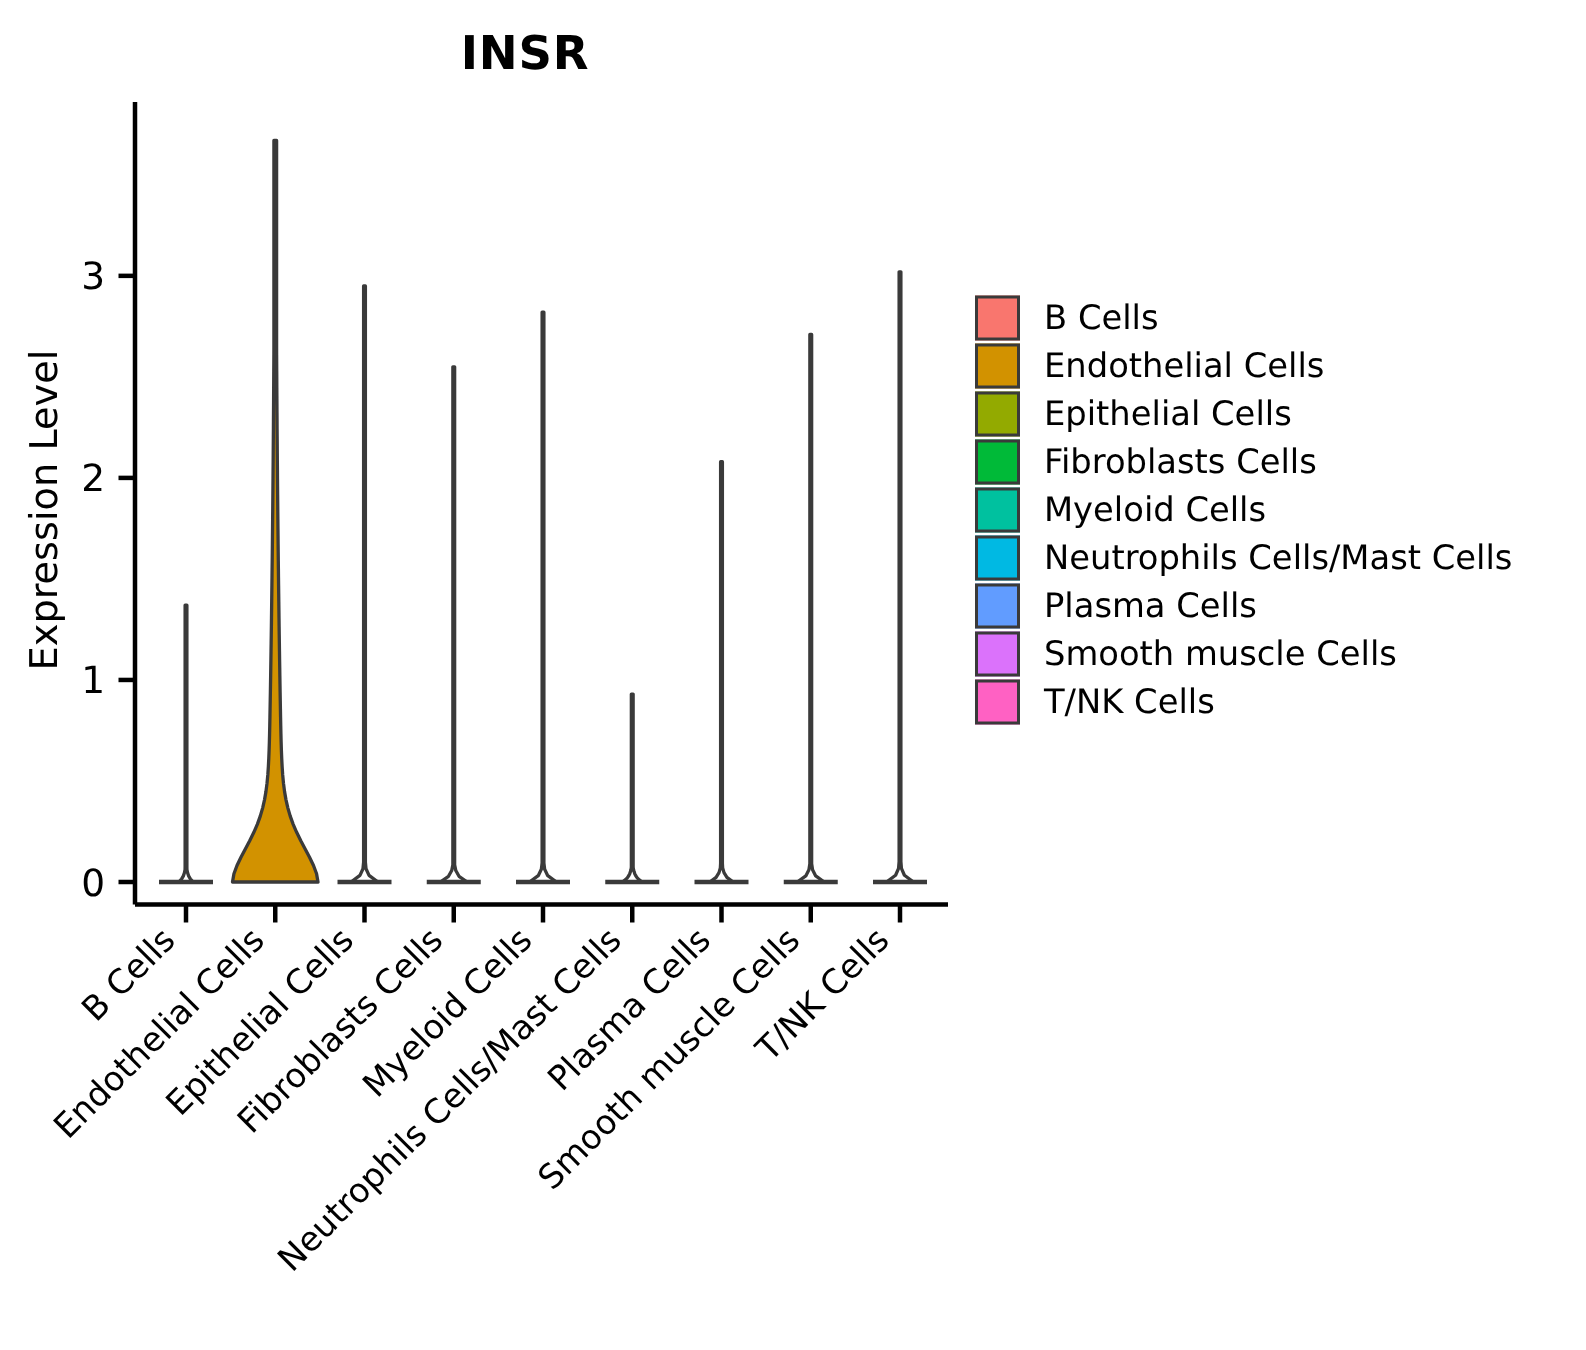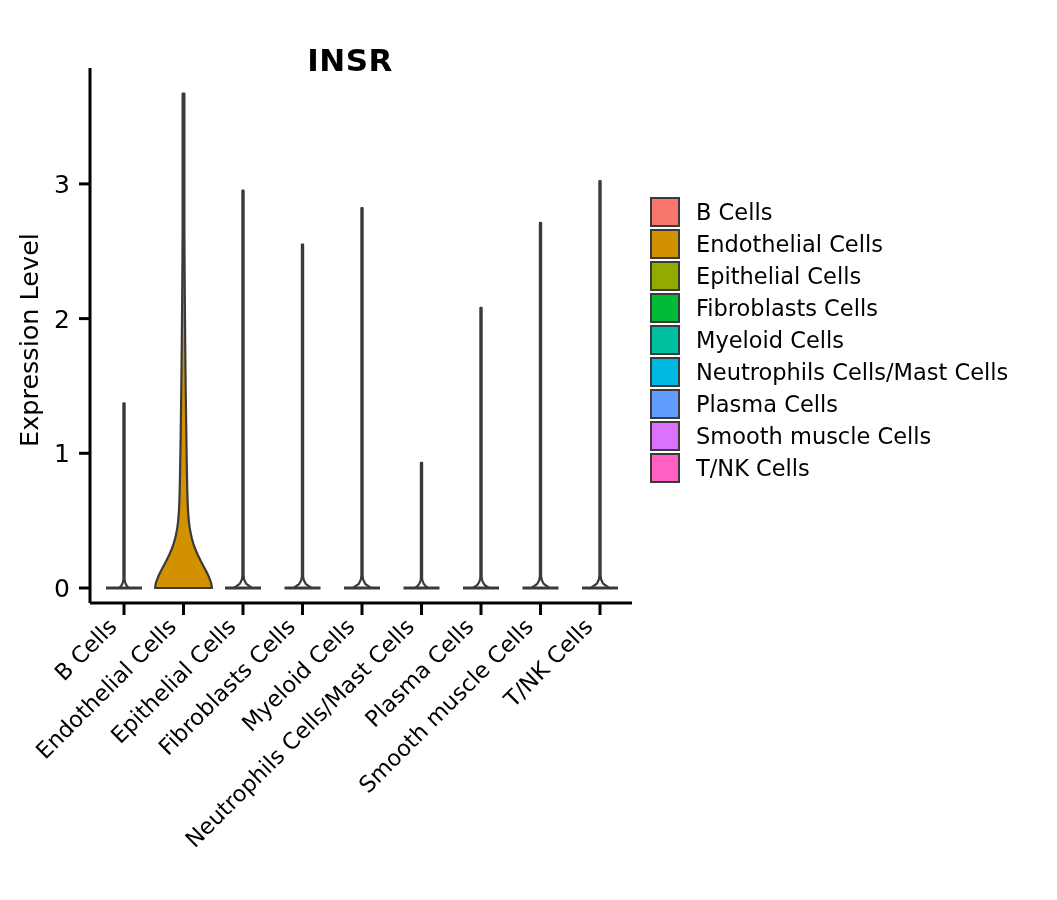--- a/index.html
+++ b/index.html
@@ -23,21 +23,20 @@
   #plot-title {
     position: absolute;
     left: 0;
     top: 18px;
     width: 700px;
     text-align: center;
     font-size: 31px;
     font-weight: bold;
     color: #000000;
     letter-spacing: 0.5px;
-    margin-top: 24px;
   }
   #chart-svg {
     position: absolute;
     left: 0;
     top: 0;
   }
   #legend {
     position: absolute;
     left: 650px;
     top: 196px;

